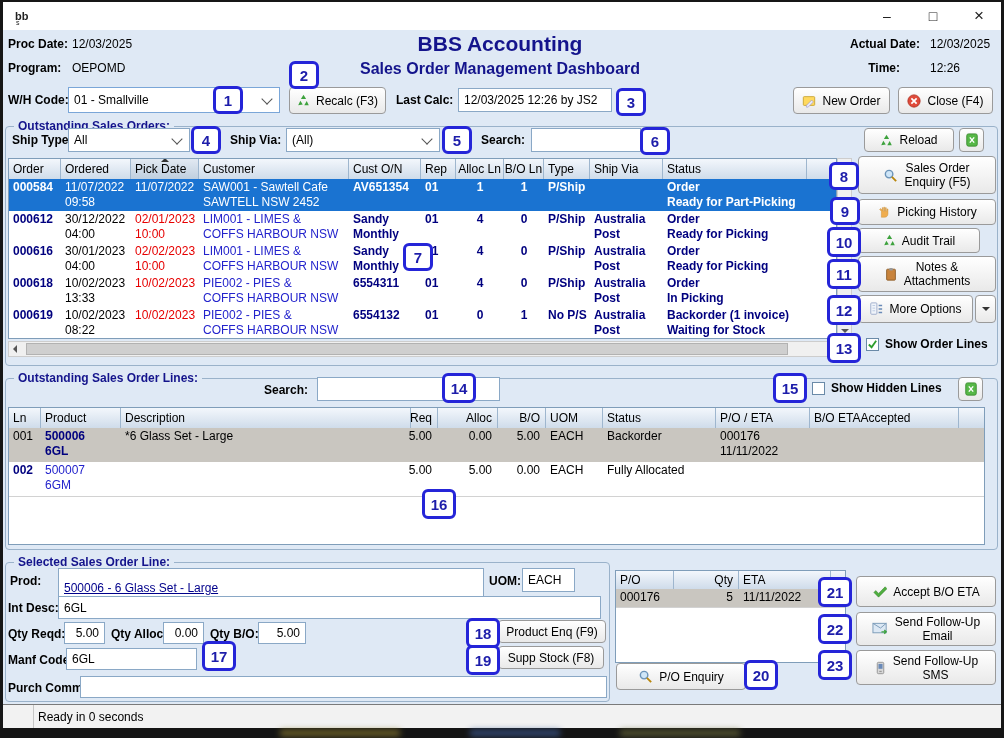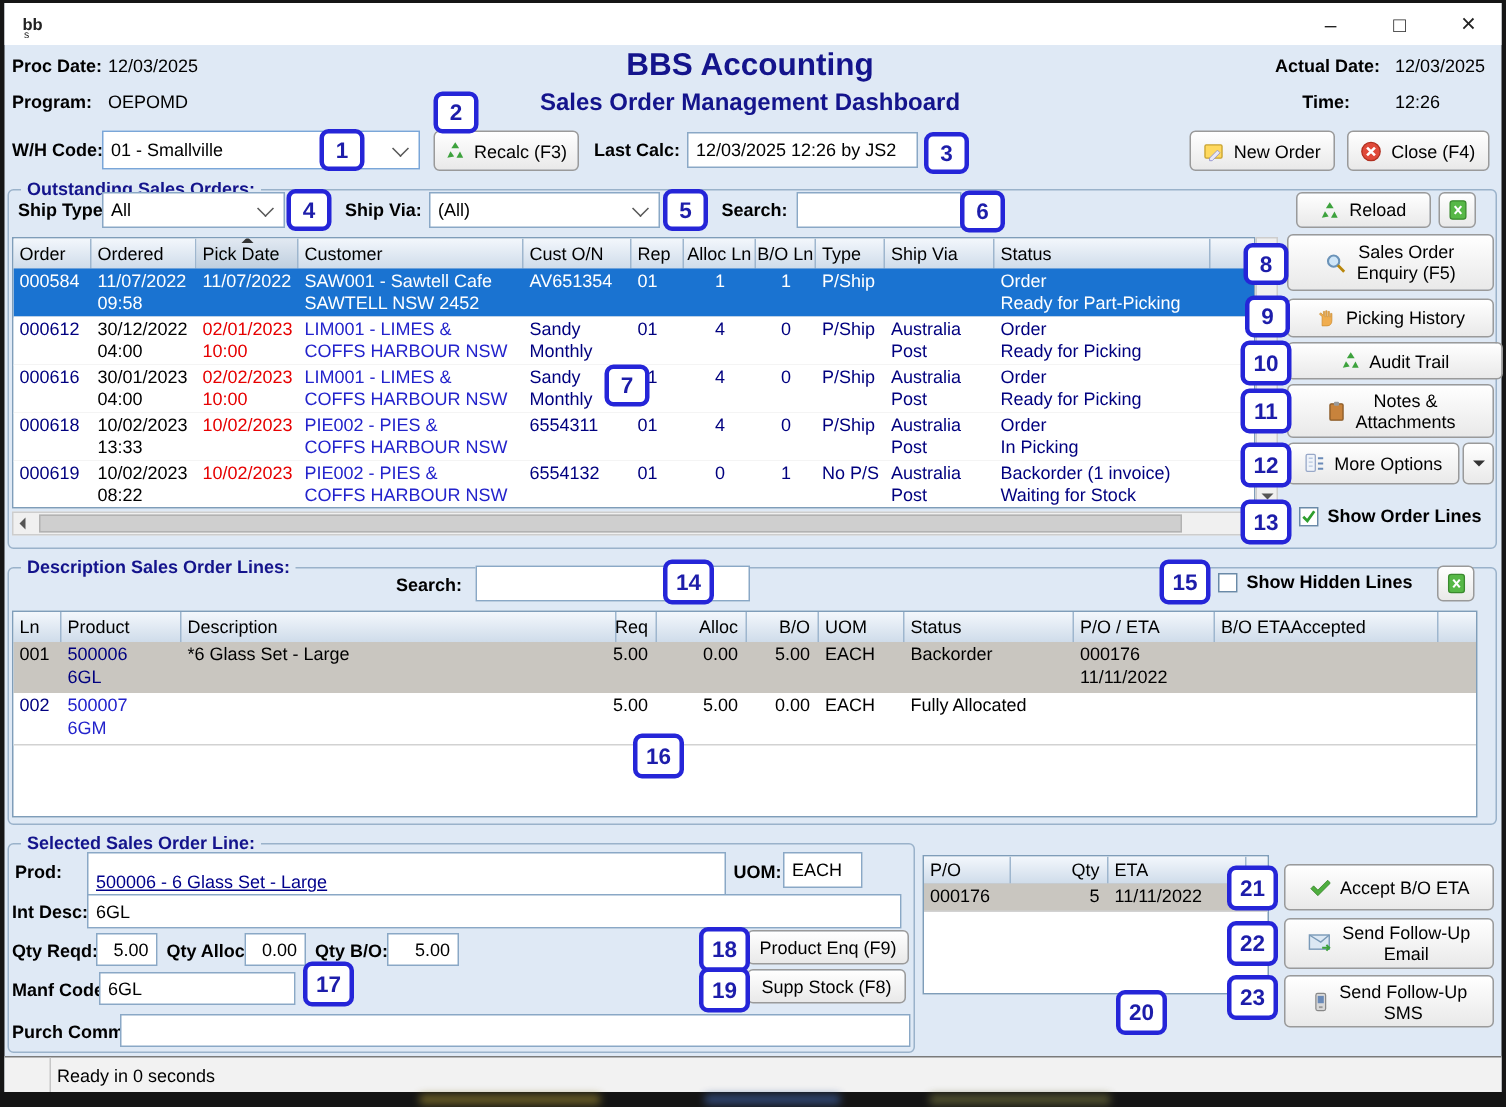--- a/index.html
+++ b/index.html
@@ -32,21 +32,21 @@
   .th.ra{justify-content:flex-end;padding-right:5px;}
   .th.ca{justify-content:center;padding-left:0;}
   .trow{position:absolute;left:0;right:0;border-bottom:1px solid #d2d2d2;background:#fff;}
   .td{position:absolute;top:1px;bottom:0;padding-left:4px;box-sizing:border-box;white-space:pre-line;line-height:15px;overflow:hidden;}
   .td.ra{text-align:right;padding-right:6px;}
   .td.ca{text-align:center;padding-left:0;}
   .trow.selblue{background:#1a73d1;}
   .trow.selblue .td{color:#fff !important;}
   .trow.selgray{background:#c9c6c0;}
   .red{color:#e60000;}
-  .cnavy{color:#00007f;}
+  .cnavy{color:#00007f;font-weight:bold;}
   .cblue{color:#2323cc;}
   
   .callout{position:absolute;background:#fff;border:3px solid #2525d8;border-radius:6px;color:#1d1daa;font-weight:bold;font-size:15px;display:flex;align-items:center;justify-content:center;box-sizing:border-box;z-index:50;}
   .co1{width:30px;height:28px;}
   .co2{width:34px;height:30px;}
   
   .cb{position:absolute;width:13px;height:13px;background:#fff;border:1px solid #6a8aa8;box-sizing:border-box;display:flex;align-items:center;justify-content:center;}
   
   .sb{background:#f0f0f0;border:1px solid #cdcdcd;box-sizing:border-box;}
   .sb-thumb{position:absolute;background:#cfcfcf;border:1px solid #b2b2b2;box-sizing:border-box;}
@@ -276,21 +276,21 @@
         </svg></span>
     <span>Sales Order
 Enquiry (F5)</span>
   </div>
   <div class="abs btn" style="left:858px;top:199px;width:138px;height:26px">
     <span class="ic"><svg width="14" height="14" viewBox="0 0 16 16">
           <path d="M5 14V7L3 5l1-1 2 2V3h1v4h.8V2.5h1V7h.8V3h1v4l.9.1V4.5h1V10c0 2.5-1.5 4-3.7 4z" fill="#f0ad4e" stroke="#c88a2e" stroke-width=".5"></path>
         </svg></span>
     <span>Picking History</span>
   </div>
-  <div class="abs btn" style="left:858px;top:228px;width:144px;height:25px">
+  <div class="abs btn" style="left:858px;top:228px;width:122px;height:25px">
     <span class="ic"><svg width="13" height="13" viewBox="0 0 16 16">
           <g fill="#3da23d">
             <path d="M8 1l3.2 5H4.8z"></path>
             <path d="M1.5 13.8l2.6-5.4 3 4.4z"></path>
             <path d="M14.5 13.8H9l2.9-5.2z"></path>
           </g>
         </svg></span>
     <span>Audit Trail</span>
   </div>
   <div class="abs btn" style="left:858px;top:256px;width:138px;height:36px">
@@ -313,21 +313,21 @@
     <span class="arr" style="border-top-color:#333;border-bottom:none"></span>
   </div>
   <div class="cb" style="left:866px;top:338px">
     <svg width="11" height="11" viewBox="0 0 12 12">
         <path d="M2 6l3 3 5-7" stroke="#2e9e2e" stroke-width="2" fill="none"></path>
       </svg>
   </div>
   <div class="abs lbl" style="left:885px;top:337px">Show Order Lines</div>
 
   <div class="abs group" style="left:5px;top:378px;width:993px;height:172px"></div>
-  <div class="glabel" style="left:14px;top:371px">Description Sales Order Lines:</div>
+  <div class="glabel" style="left:14px;top:371px">Outstanding Sales Order Lines:</div>
 
   <div class="abs lbl" style="left:264px;top:383px">Search:</div>
   <input class="abs search" style="left: 317px; top: 377px; width: 183px; height: 24px;">
   <div class="cb" style="left:812px;top:382px"></div>
   <div class="abs lbl" style="left:831px;top:381px">Show Hidden Lines</div>
   <div class="abs btn" style="left:958px;top:377px;width:25px;height:24px">
     <span class="ic"><svg width="14" height="14" viewBox="0 0 16 16">
           <rect x="2" y="1" width="12" height="14" rx="2" fill="#57b847" stroke="#3a8a2e"></rect>
           <path d="M5.5 5l5 6M10.5 5l-5 6" stroke="#fff" stroke-width="1.6"></path>
         </svg></span>
@@ -422,20 +422,27 @@
       <div class="th" style="left:0;width:58px;height:18px">P/O</div>
       <div class="th ra" style="left:58px;width:65px;height:18px">Qty</div>
       <div class="th" style="left:123px;width:92px;height:18px">ETA</div>
       <div class="th" style="left:215px;width:14px;height:18px;border-right:none"></div>
     </div>
     <div class="trow selgray" style="top:18px;height:18px">
       <div class="td" style="left:0;width:58px">000176</div>
       <div class="td ra" style="left:58px;width:65px">5</div>
       <div class="td" style="left:123px;width:92px">11/11/2022</div>
     </div>
+  </div>
+  <div class="abs btn" style="left:616px;top:663px;width:130px;height:27px">
+    <span class="ic"><svg width="15" height="15" viewBox="0 0 16 16">
+          <circle cx="6.5" cy="6.5" r="4" fill="#cfe6f8" stroke="#6b93b8" stroke-width="1.5"></circle>
+          <line x1="9.5" y1="9.5" x2="14" y2="14" stroke="#b8860b" stroke-width="2"></line>
+        </svg></span>
+    <span>P/O Enquiry</span>
   </div>
 
   <div class="abs btn" style="left:856px;top:576px;width:140px;height:31px">
     <span class="ic"><svg width="15" height="15" viewBox="0 0 16 16">
           <path d="M2 9l2-2 3 3 7-7 2 2-9 9z" fill="#4fae3f" stroke="#2e7a22" stroke-width=".5"></path>
         </svg></span>
     <span>Accept B/O ETA</span>
   </div>
   <div class="abs btn" style="left:856px;top:612px;width:140px;height:34px">
     <span class="ic"><svg width="17" height="14" viewBox="0 0 18 14">

